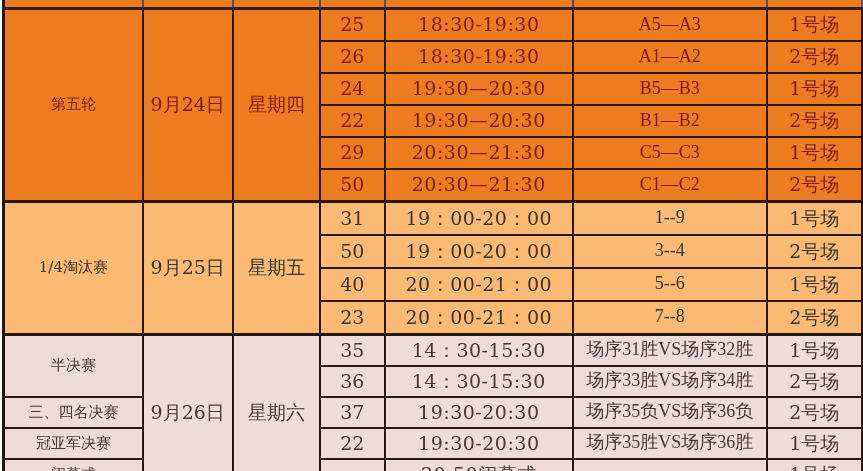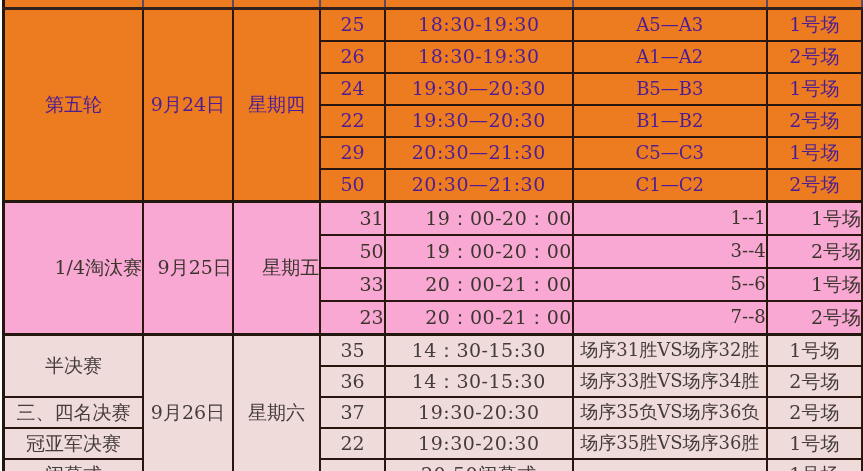--- a/index.html
+++ b/index.html
@@ -19,28 +19,28 @@
     font-size:19px;line-height:1.1;
   }
   
   tr.sv{height:8px;}
   tr.sv td{
     background:#ed7b1f;border-top:none;
     border-left:2px solid #5b4968;border-right:2px solid #5b4968;
     border-bottom:3px solid #32201c;
   }
   
-  tr.r0 td{background:#ed7b1f;color:#4c1d95;height:30px;}
-  tr.r1 td{background:#f9a8d4;color:#3b352c;height:31px;text-align:right;}
+  tr.r0 td{background:#ed7b1f;color:#7f1d1d;height:30px;}
+  tr.r1 td{background:#fdba74;color:#3b352c;height:31px;}
   tr.r2 td{background:#f0dbdb;color:#443b3b;height:29px;}
   
   tr.sep td{border-top:3px solid #241710;}
   .c-time{letter-spacing:0.5px;margin-left:20px;}
-  .c-match{font-size:18px;}
-  .c-round{font-size:19px;}
+  .c-match{font-size:18px;font-family:Liberation Serif, serif;}
+  .c-round{font-size:15px;}
 </style>
 </head>
 <body>
 
 <table class="tbl">
   <colgroup>
     <col style="width:140px">
       <col style="width:90px">
       <col style="width:88px">
     <col style="width:65px">
@@ -99,31 +99,31 @@
     <td class="c-match">C1—C2</td>
     <td>2号场</td>
   </tr>
 
   <tr class="r1 sep">
     <td class="c-round" rowspan="4">1/4淘汰赛</td>
     <td rowspan="4">9月25日</td>
     <td rowspan="4">星期五</td>
     <td class="c-no">31</td>
     <td class="c-time">19：00-20：00</td>
-    <td class="c-match">1--1</td>
+    <td class="c-match">1--9</td>
     <td>1号场</td>
   </tr>
   <tr class="r1">
     <td class="c-no">50</td>
     <td class="c-time">19：00-20：00</td>
     <td class="c-match">3--4</td>
     <td>2号场</td>
   </tr>
   <tr class="r1">
-    <td class="c-no">33</td>
+    <td class="c-no">40</td>
     <td class="c-time">20：00-21：00</td>
     <td class="c-match">5--6</td>
     <td>1号场</td>
   </tr>
   <tr class="r1">
     <td class="c-no">23</td>
     <td class="c-time">20：00-21：00</td>
     <td class="c-match">7--8</td>
     <td>2号场</td>
   </tr>

